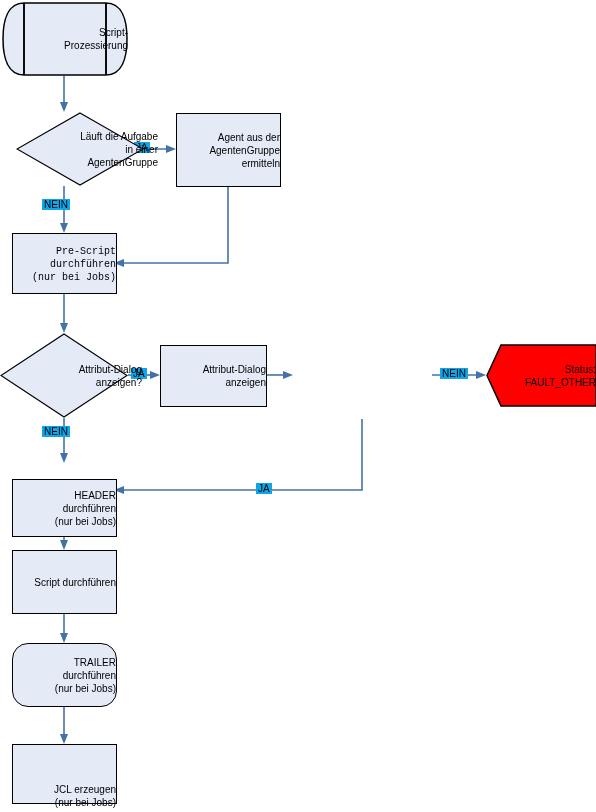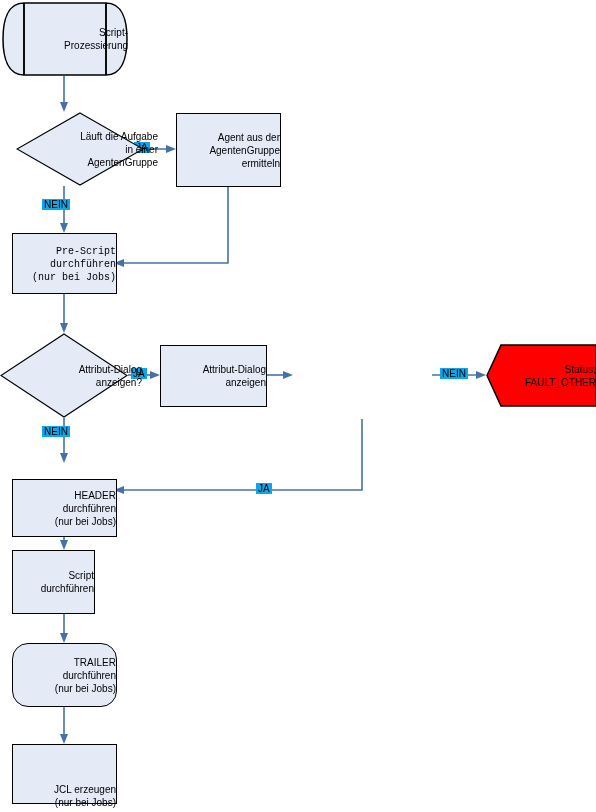--- a/index.html
+++ b/index.html
@@ -174,21 +174,21 @@
     <div class="node-label" style="left:10px;right:0;">Status:
 FAULT_OTHER</div>
   </div>
 
   <div class="rect" style="left:12px;top:463px;width:105px;height:58px;margin-top:16px;">
     <div class="node-label">HEADER
 durchführen
 (nur bei Jobs)</div>
   </div>
 
-  <div class="rect" style="left:12px;top:550px;width:83px;height:64px;">
+  <div class="rect" style="left:12px;top:550px;width:105px;height:64px;">
     <div class="node-label">Script durchführen</div>
   </div>
 
   <div class="rect" style="left:12px;top:643px;width:105px;height:64px;border-radius:16px;">
     <div class="node-label">TRAILER
 durchführen
 (nur bei Jobs)</div>
   </div>
 
   <div class="rect" style="left:12px;top:744px;width:105px;height:60px;">

